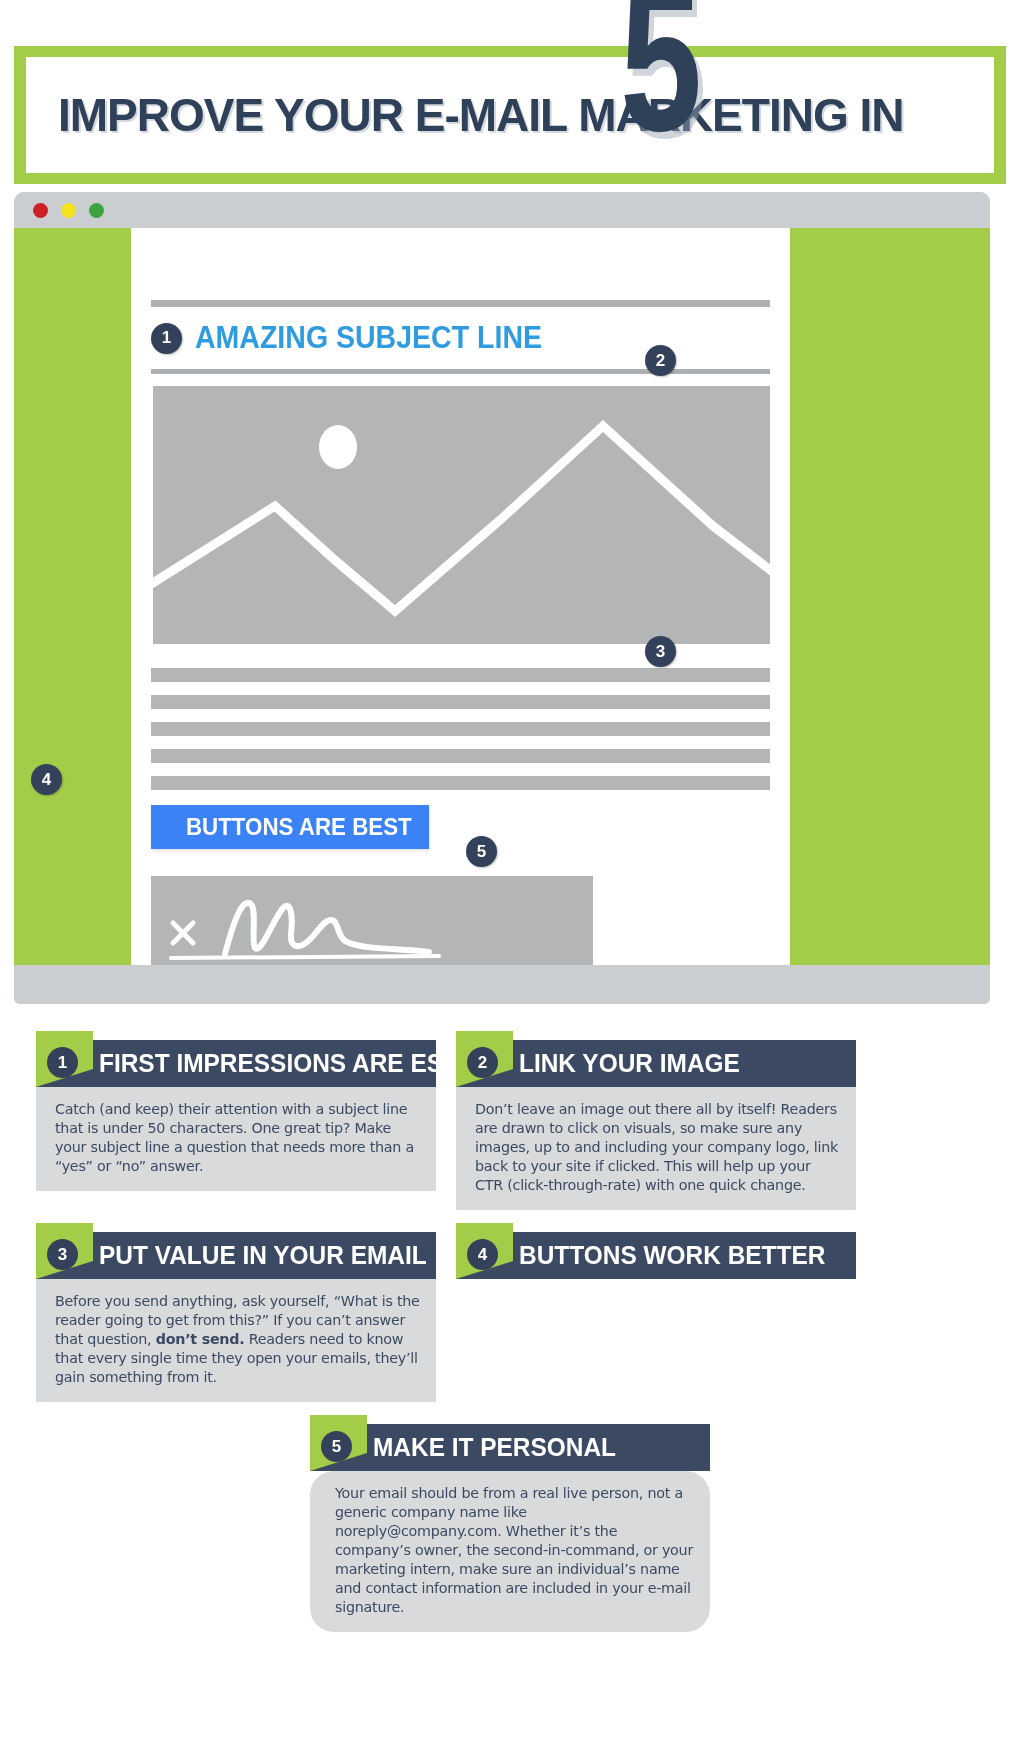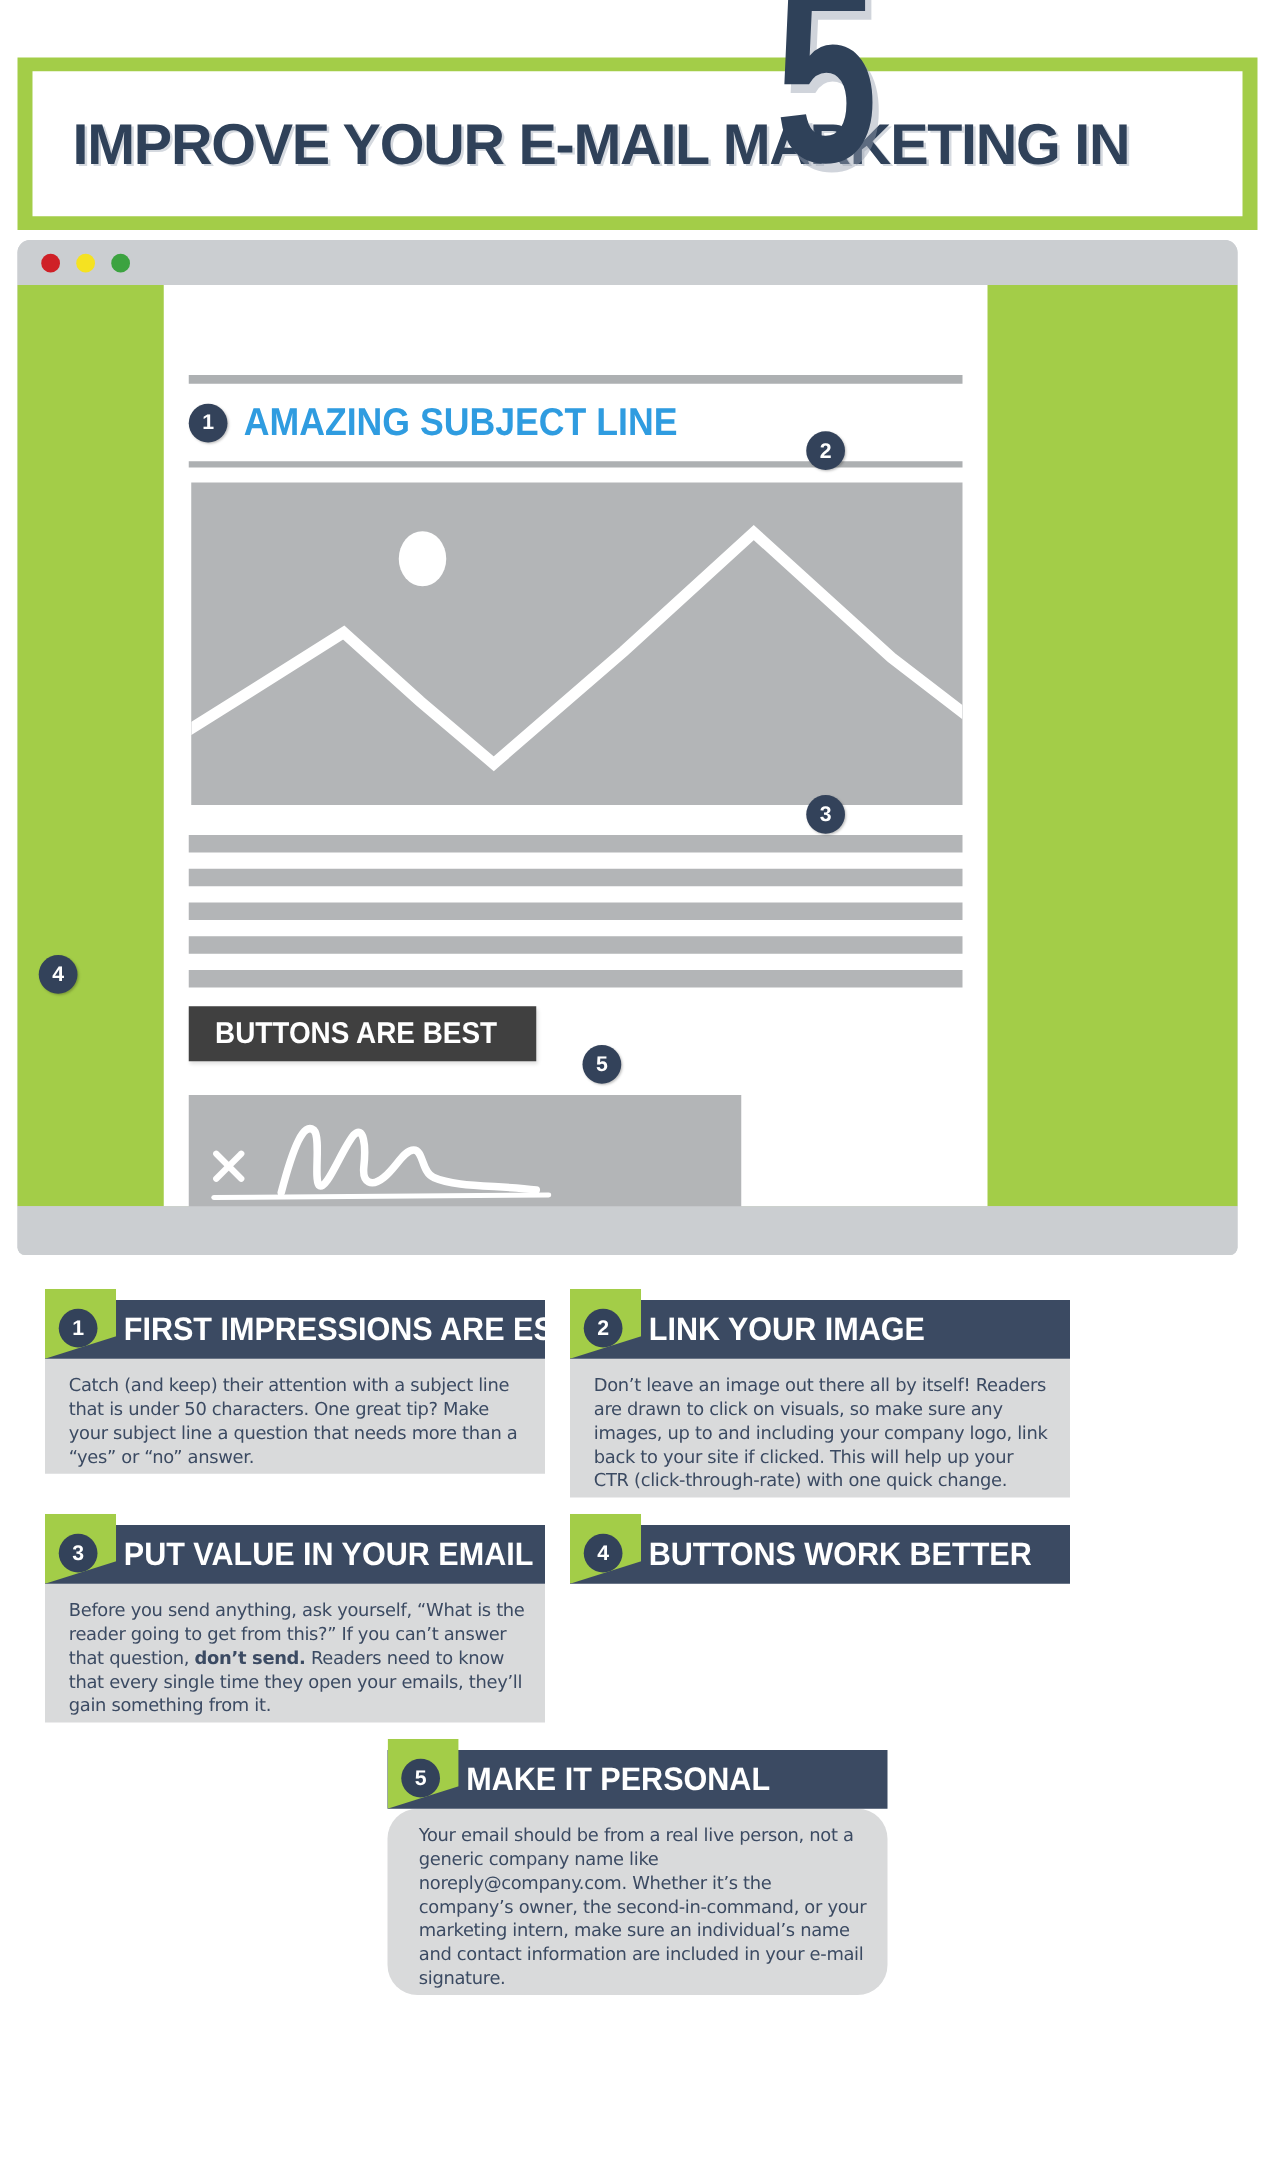--- a/index.html
+++ b/index.html
@@ -130,24 +130,25 @@
     width:38px; height:44px; border-radius:50%;
     background:#ffffff;
   }
 
   .body-lines { position:absolute; left:20px; top:440px; width:619px; }
   .body-lines .bl { height:14px; background:#b3b5b7; margin-bottom:13px; }
 
   .cta-wrap { position:absolute; left:20px; top:577px; }
   .cta-btn {
     width:278px; height:44px;
-    background:#404040;
+    background:#3b82f6;
     display:flex; align-items:center;
     padding-left:21px;
     box-shadow:1px 2px 3px rgba(0,0,0,0.12);
+    justify-content:flex-end;
   }
   .cta-text {
     font-family:"Liberation Sans Narrow","Liberation Sans",sans-serif;
     font-weight:bold; font-size:24px; color:#ffffff;
     transform:scaleX(0.93); transform-origin:left center;
     white-space:nowrap;
   }
 
   .sig-box {
     position:absolute; left:20px; top:648px;
@@ -188,21 +189,21 @@
     z-index:2;
   }
   .card-title {
     font-family:"Liberation Sans Narrow","Liberation Sans",sans-serif;
     font-weight:bold; font-size:26px; color:#ffffff;
     transform:scaleX(0.94); transform-origin:left center;
     white-space:nowrap;
   }
   .card-body {
     background:#d9dadb;
-    padding:13px 15px 3px 19px;
+    padding:13px 15px 15px 19px;
     font-size:14.3px;
     line-height:1.33;
     color:#3b4a62;
     font-family:"DejaVu Sans", sans-serif;
     letter-spacing:-0.25px;
   }
   .card-body b { font-weight:bold; }
 
   .card-row.center { justify-content:center; }
   .card.card5 { width:400px; }

